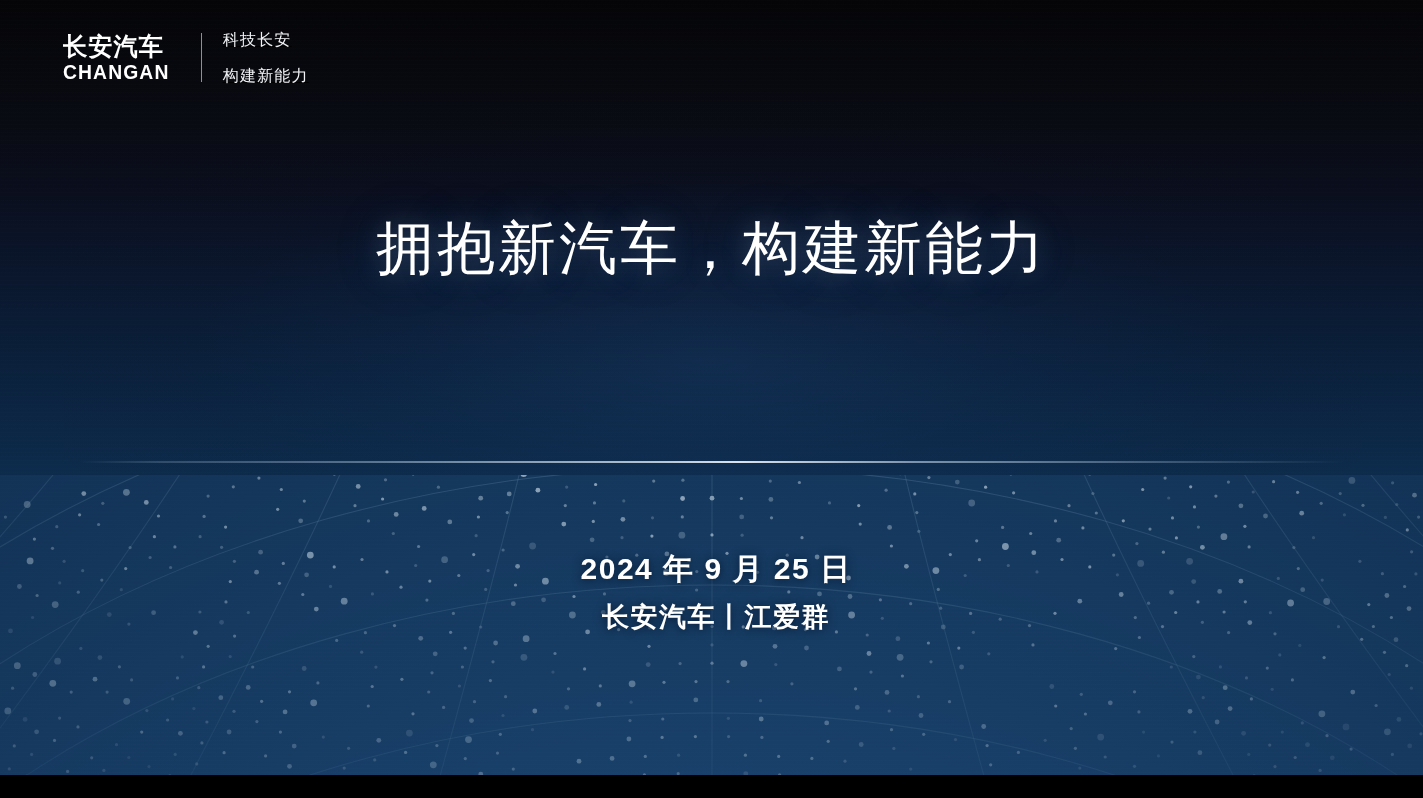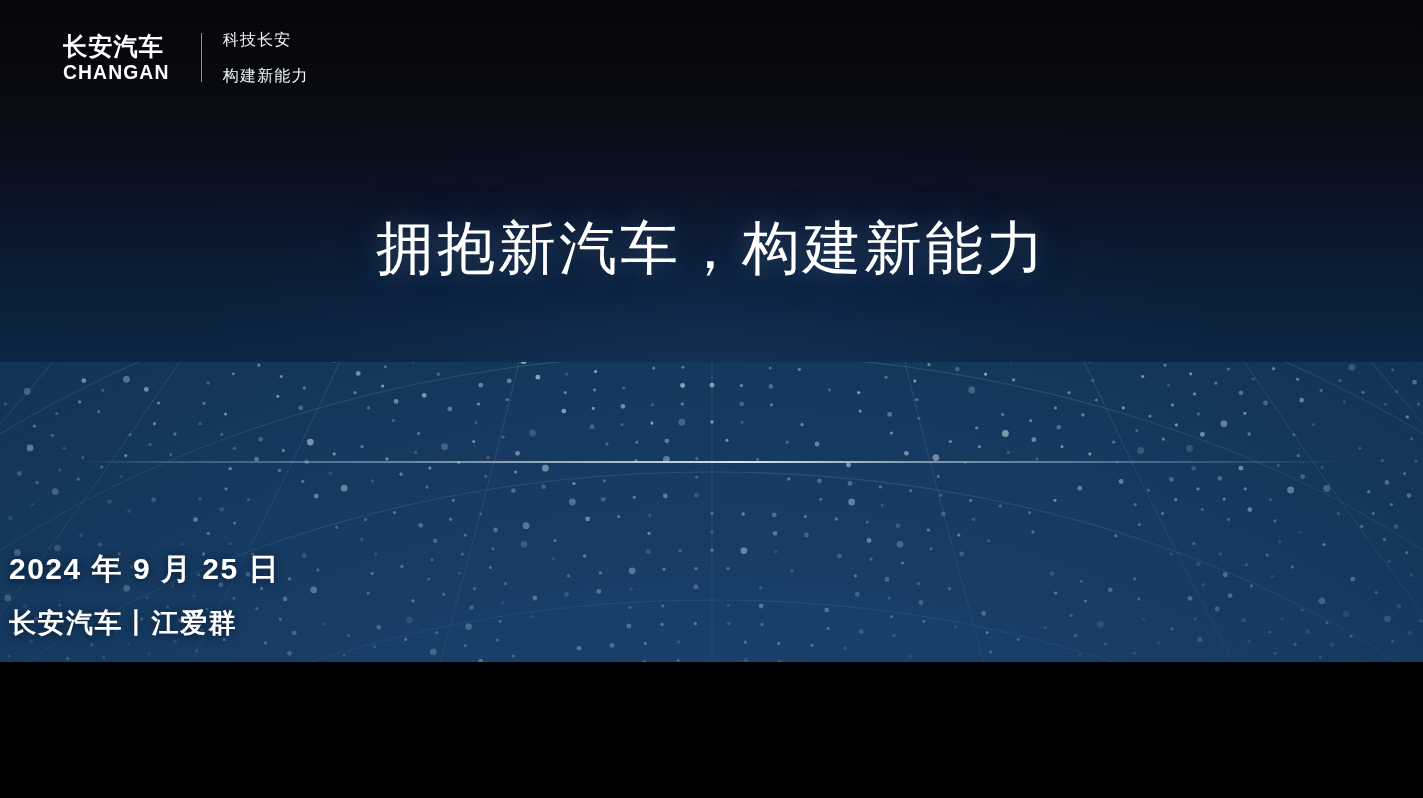--- a/index.html
+++ b/index.html
@@ -7,21 +7,21 @@
     padding: 0;
     background: #000;
   }
   body {
     font-family: "Liberation Sans", "DejaVu Sans", sans-serif;
   }
 
   .slide {
     position: relative;
     width: 1423px;
-    height: 662px;
+    height: 775px;
     overflow: hidden;
     background:
       linear-gradient(180deg,
         #050508 0%,
         #07080d 8%,
         #090b13 16%,
         #0a0e1c 24%,
         #0a1428 32%,
         #0a1c35 42%,
         #0b2441 52%,
@@ -173,33 +173,33 @@
     height: 980px;
     transform: translateX(-50%);
   }
 
   
   .footer {
     position: absolute;
     left: 9px;
     right: 0;
     top: 549px;
-    text-align: left;
+    text-align: center;
   }
   .date-line {
     color: #ffffff;
     font-size: 30px;
     line-height: 40px;
     font-weight: 700;
     letter-spacing: 1.5px;
     white-space: nowrap;
     text-shadow: 0 1px 10px rgba(5,20,42,0.85);
   }
   .presenter-line {
-    margin-top: 16px;
+    margin-top: 10px;
     color: #ffffff;
     font-size: 27px;
     line-height: 36px;
     font-weight: 700;
     letter-spacing: 1.5px;
     white-space: nowrap;
     text-shadow: 0 1px 10px rgba(5,20,42,0.9);
     font-family: Liberation Serif, serif;
   }
 </style>

